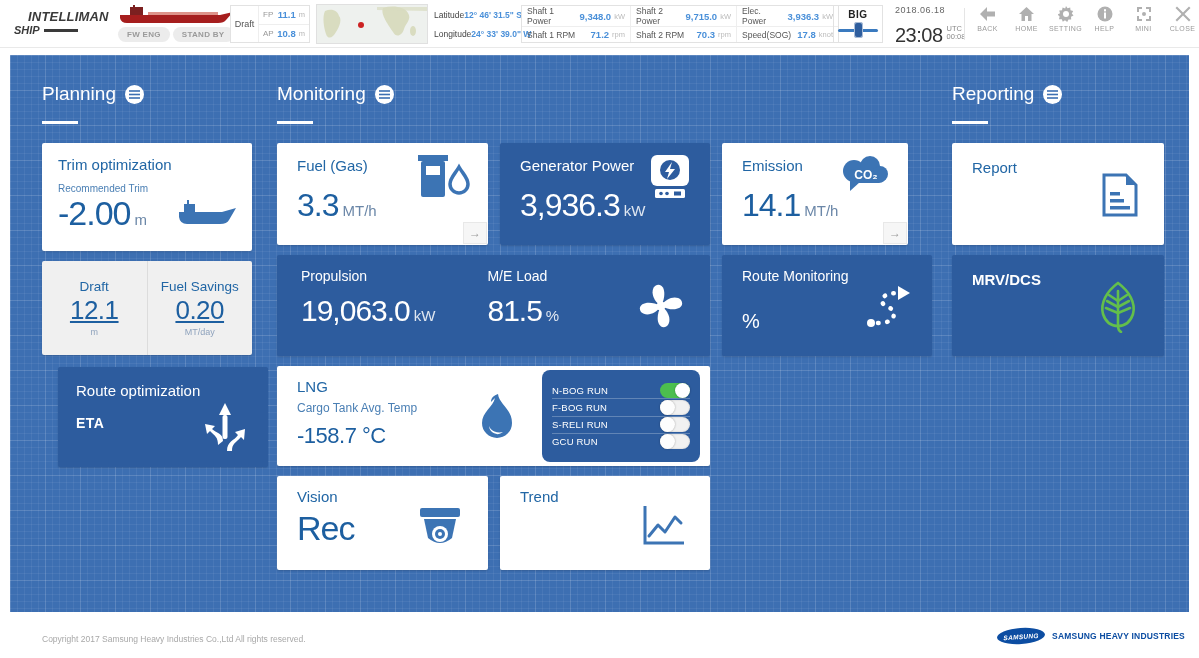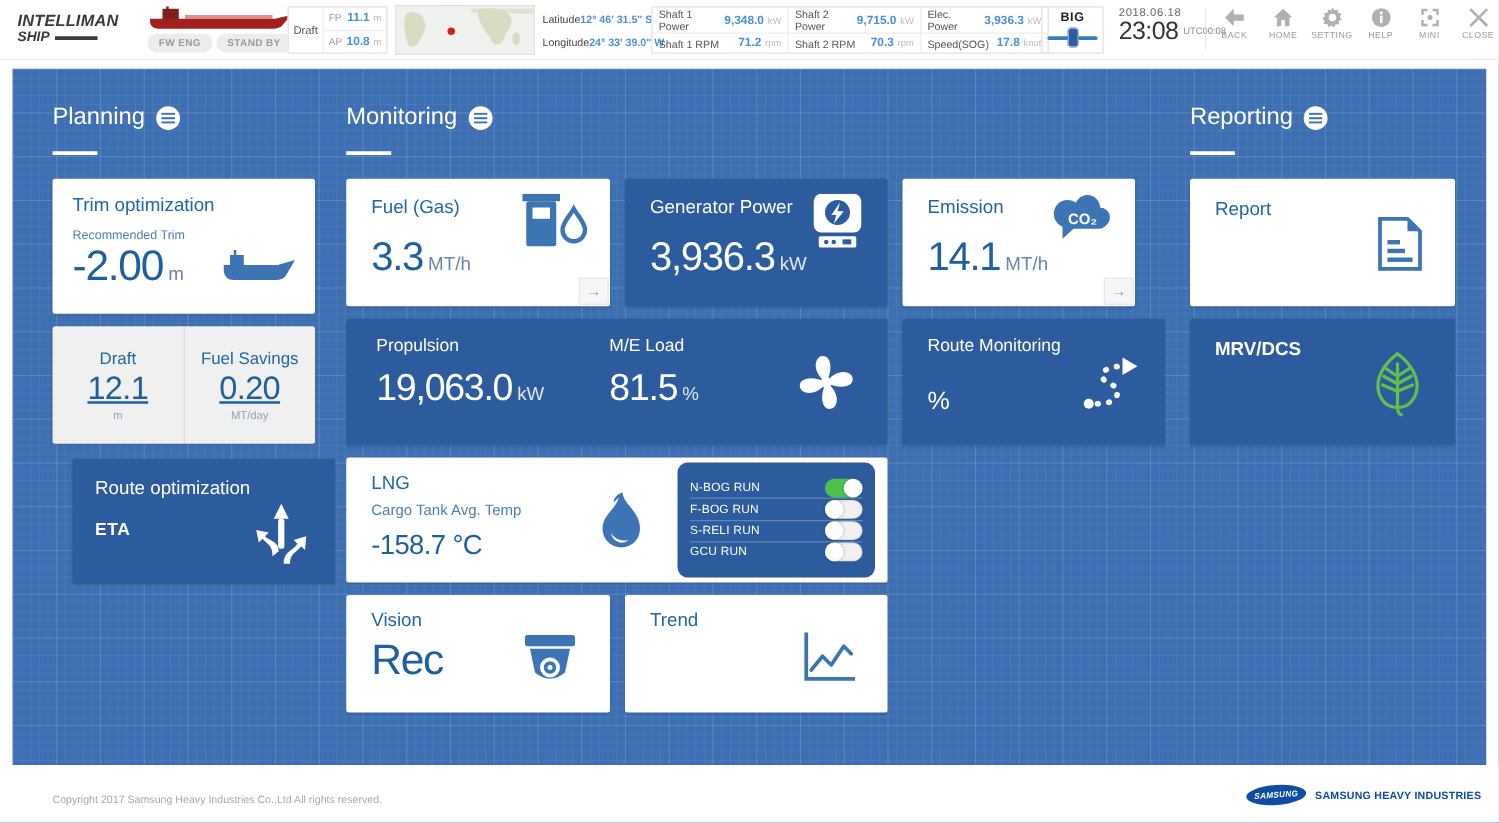--- a/index.html
+++ b/index.html
@@ -6,21 +6,21 @@
   html,body { width:1199px; height:658px; }
   body {
     font-family:"Liberation Sans", sans-serif;
     background:#ffffff; position:relative; overflow:hidden;
     -webkit-font-smoothing:antialiased;
   }
 
   
   .header { position:absolute; top:0; left:0; width:1199px; height:48px; background:#fff; border-bottom:1px solid #e9e9e9; z-index:5; }
   .logo { position:absolute; left:14px; top:9px; color:#3a3a3a; }
-  .logo-l1 { font-size:13px; font-weight:bold; font-style:italic; letter-spacing:.2px; }
+  .logo-l1 { font-size:13px; font-weight:bold; font-style:italic; letter-spacing:.2px;margin-left:14px; }
   .logo-l2 { font-size:11px; font-weight:bold; font-style:italic; display:flex; align-items:center; gap:4px; }
   .logo-dash { display:inline-block; width:34px; height:3px; background:#3a3a3a; }
 
   .ship-sil { position:absolute; left:118px; top:5px; }
   .status-group { position:absolute; left:118px; top:27px; display:flex; gap:3px; }
   .pill { height:15px; padding:0 9px; border-radius:8px; background:#ececec; color:#9a9a9a;
           font-size:8px; font-weight:bold; display:flex; align-items:center; letter-spacing:.3px; cursor:pointer; }
   .pill.active { background:#3a7abf; color:#fff; }
 
   .hdr-box { border:1px solid #e2e2e2; background:#fff; }
@@ -51,23 +51,23 @@
   .tele-col.c1 { width:108px; } .tele-col.c2 { width:106px; } .tele-col.c3 { width:102px; }
 
   .big-box { position:absolute; left:833px; top:5px; width:50px; height:38px; border:1px solid #e2e2e2; cursor:pointer; }
   .big-label { text-align:center; font-size:10px; font-weight:bold; color:#222; margin-top:3px; letter-spacing:.5px; }
   .big-slider { position:relative; height:16px; margin-top:2px; }
   .big-track { position:absolute; left:4px; right:4px; top:7px; height:3px; background:#3a7abf; border-radius:2px; }
   .big-knob { position:absolute; left:20px; top:0; width:9px; height:16px; background:#2f5e9e; border-radius:3px; box-shadow:0 0 0 1px rgba(255,255,255,.6) inset; }
 
   .clock { position:absolute; left:895px; top:5px; }
   .clock-date { font-size:9px; color:#666; letter-spacing:.5px; }
-  .clock-row { display:flex; align-items:center; gap:4px; }
+  .clock-row { display:flex; align-items:flex-start; gap:4px;margin-top:10px; }
   .clock-time { font-size:20px; color:#333; line-height:20px; letter-spacing:-.5px; }
-  .clock-utc { display:flex; flex-direction:row; line-height:8px; padding-bottom:1px; }
+  .clock-utc { display:flex; flex-direction:column; line-height:8px; padding-bottom:1px; }
   .clock-utc span { font-size:7.5px; color:#888; }
 
   .hdr-divider { position:absolute; left:964px; top:8px; width:1px; height:32px; background:#e5e5e5; }
 
   .nav { position:absolute; left:968px; top:6px; display:flex; }
   .nav-item { width:39px; display:flex; flex-direction:column; align-items:center; gap:3px; cursor:pointer; }
   .nav-item svg { display:block; }
   .nav-label { font-size:7px; color:#9a9a9a; letter-spacing:.4px; }
 
   

